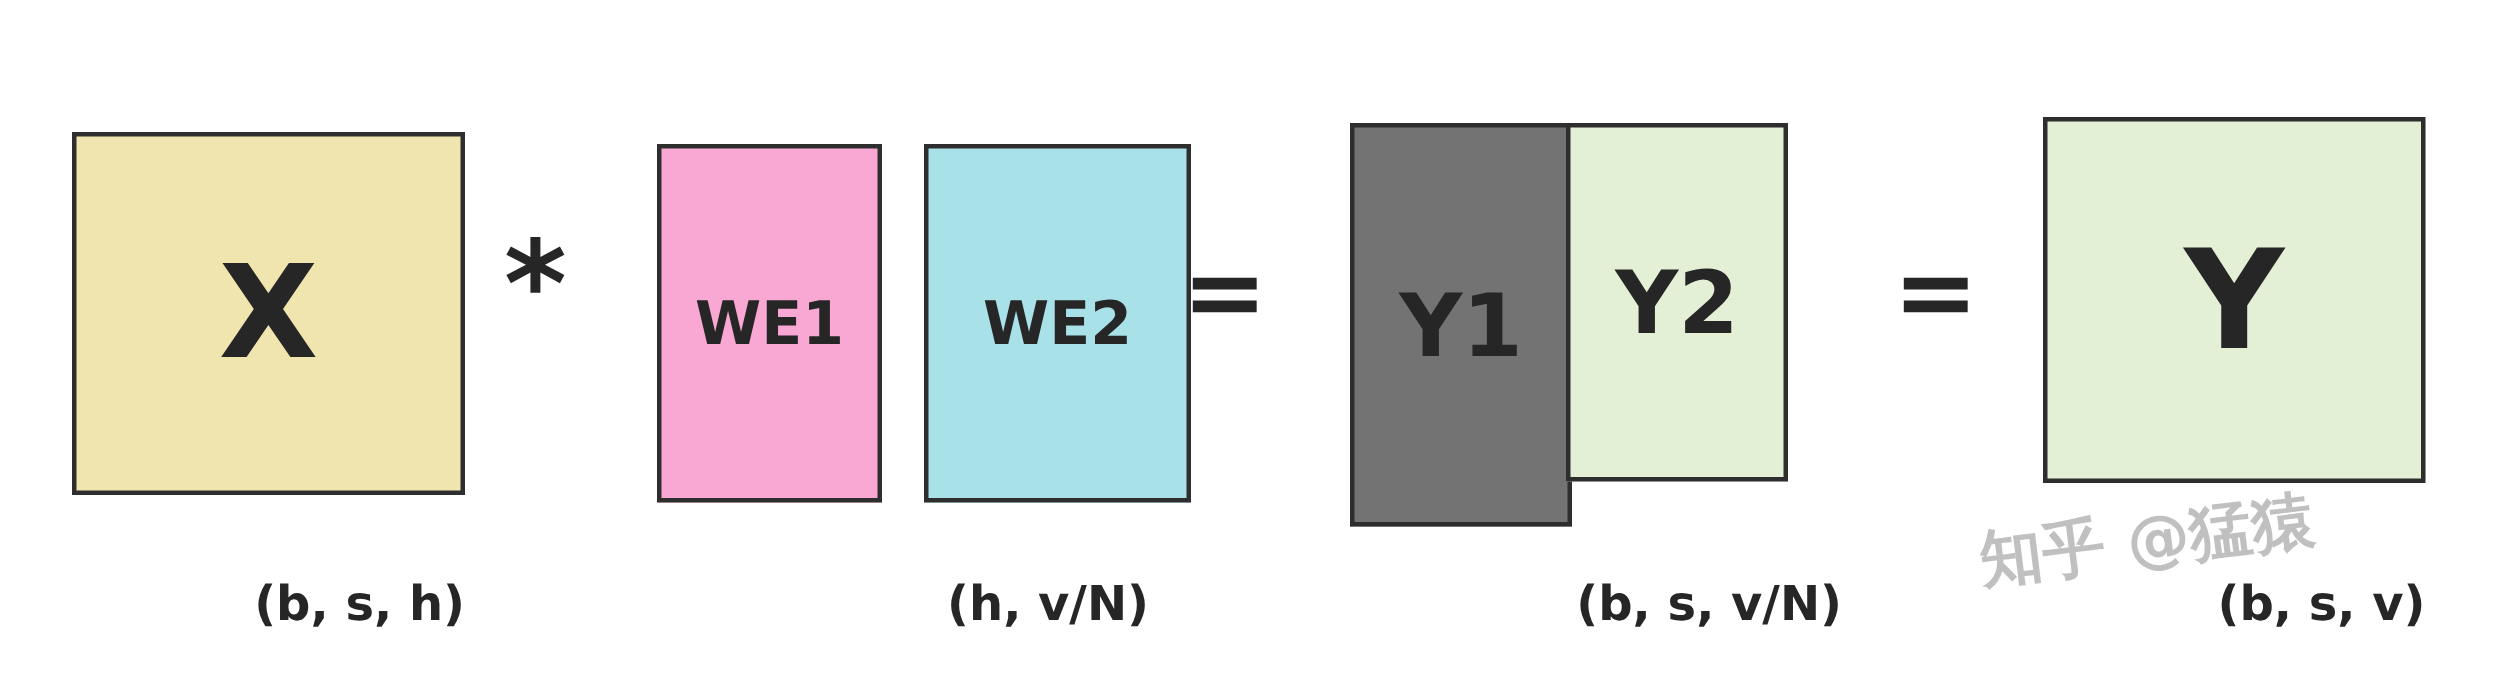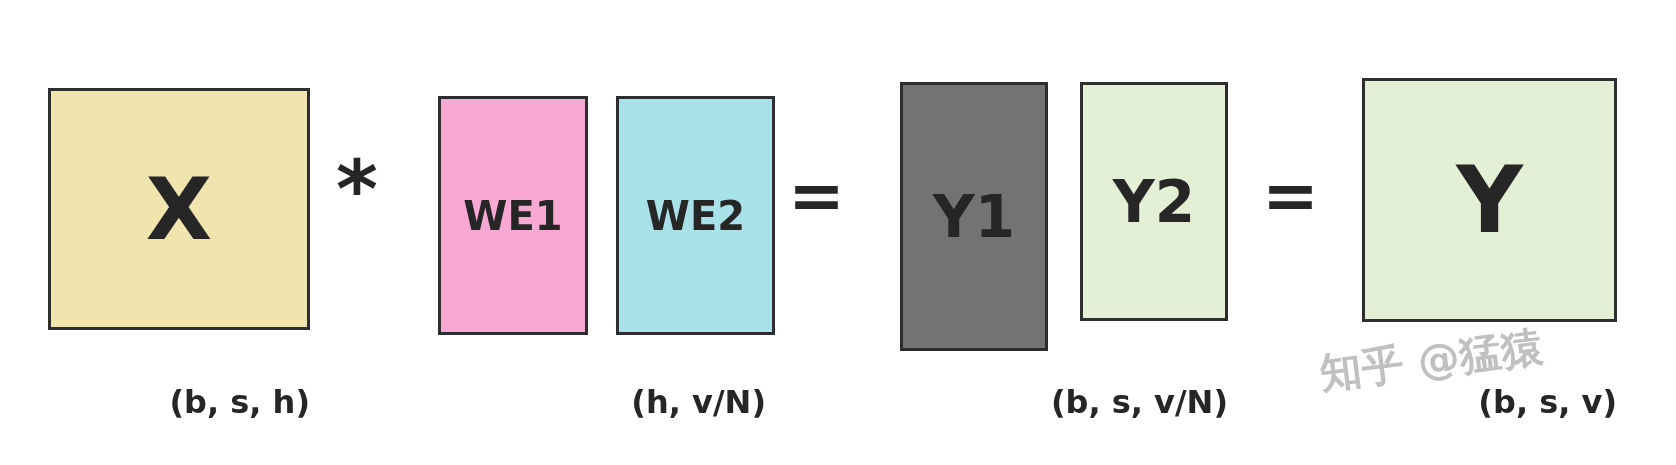--- a/index.html
+++ b/index.html
@@ -21,23 +21,23 @@
     box-sizing: border-box;
     border: 3px solid #2e2e2e;
     display: flex;
     align-items: center;
     justify-content: center;
     font-weight: 700;
     color: #262626;
   }
   .box-x   { left: 48px;   top: 88px; width: 262px; height: 242px; background: #f1e5af; font-size: 86px; }
   .box-we1 { left: 438px;  top: 96px; width: 150px; height: 239px; background: #f9a8d4; font-size: 40px; }
-  .box-we2 { left: 616px;  top: 96px; width: 159px; height: 239px; background: #a8e1e8; font-size: 40px; }
+  .box-we2 { left: 616px;  top: 96px; width: 178px; height: 239px; background: #a8e1e8; font-size: 40px; }
   .box-y1  { left: 900px;  top: 82px; width: 148px; height: 269px; background: #737373; font-size: 58px; }
-  .box-y2  { left: 1080px; top: 82px; width: 148px; height: 239px; background: #e3f0d5; font-size: 58px; }
+  .box-y2  { left: 1044px; top: 82px; width: 148px; height: 239px; background: #e3f0d5; font-size: 58px; }
   .box-y   { left: 1362px; top: 78px; width: 255px; height: 244px; background: #e3f0d5; font-size: 92px; }
   .op {
     position: absolute;
     font-weight: 800;
     color: #262626;
     line-height: 1;
   }
   .op-mul { left: 336px;  top: 150px; font-size: 80px; }
   .op-eq1 { left: 788px;  top: 162px; font-size: 68px; }
   .op-eq2 { left: 1262px; top: 162px; font-size: 68px; }

